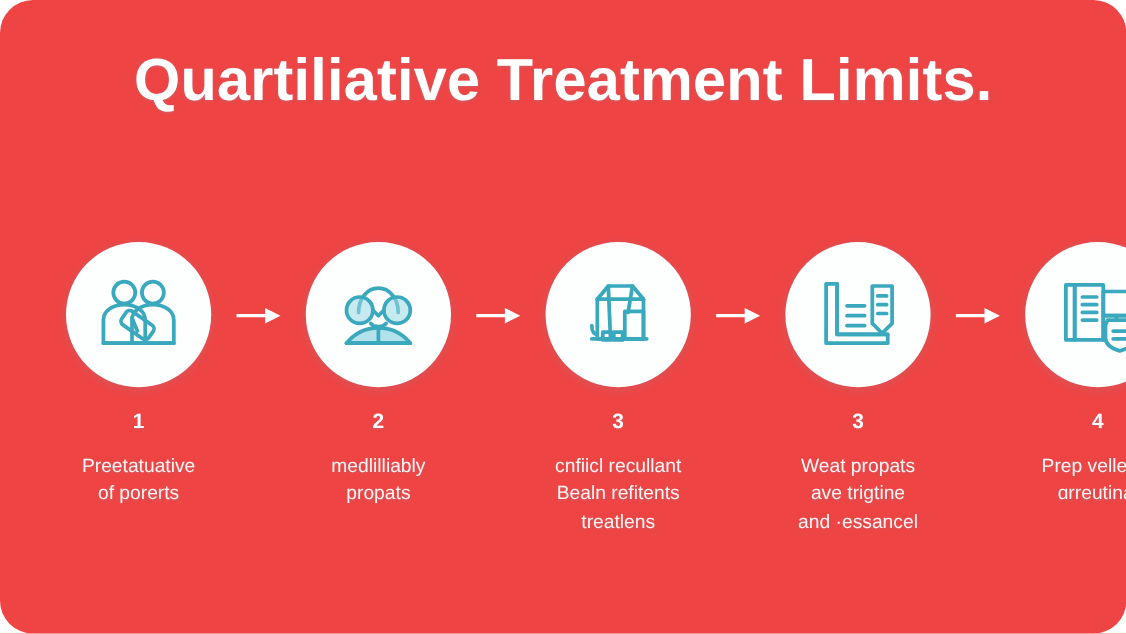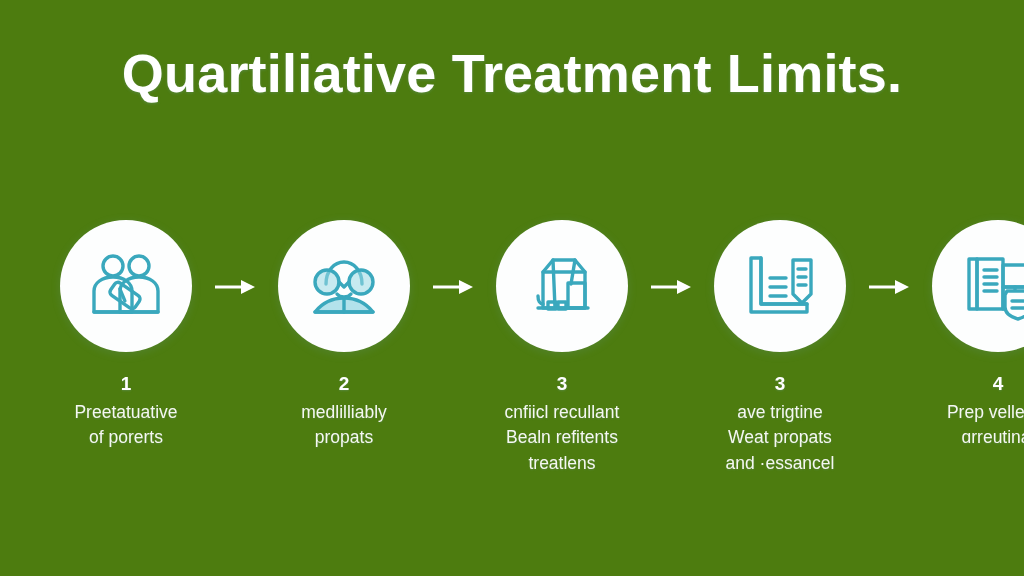--- a/index.html
+++ b/index.html
@@ -9,22 +9,23 @@
   body {
     width: 1024px;
     height: 576px;
     overflow: hidden;
     font-family: "Liberation Sans", sans-serif;
   }
   #infographic {
     position: relative;
     width: 1024px;
     height: 576px;
-    background: #4d7c0f;
+    background: #ef4444;
     overflow: hidden;
+    border-radius: 30px;
   }
   
   #title {
     position: absolute;
     left: 0;
     top: 44px;
     width: 1024px;
     text-align: center;
     color: #ffffff;
     font-size: 54px;
@@ -67,21 +68,21 @@
   }
   .step-number {
     margin-top: 22px;
     color: #ffffff;
     font-size: 19px;
     font-weight: bold;
     line-height: 1;
     text-shadow: 0 1px 2px rgba(120,170,190,0.25);
   }
   .step-caption {
-    margin-top: 7px;
+    margin-top: 18px;
     width: 176px;
     text-align: center;
     color: rgba(255,255,255,0.94);
     font-size: 17.5px;
     line-height: 1.45;
     text-shadow: 0 1px 2px rgba(120,170,190,0.22);
   }
   
   .arrow {
     flex: 0 0 auto;
@@ -201,22 +202,22 @@
             <line x1="27" y1="46" x2="43" y2="46"></line>
             <path d="M50 10h18v34l-9 9-9-9z"></path>
             <line x1="55" y1="19" x2="63" y2="19"></line>
             <line x1="55" y1="27" x2="63" y2="27"></line>
             <line x1="55" y1="35" x2="63" y2="35"></line>
           </svg>
         </span>
       </div>
       <div class="step-number">3</div>
       <div class="step-caption">
+        <div>Weat propats</div>
         <div>ave trigtine</div>
-        <div>Weat propats</div>
         <div>and ·essancel</div>
       </div>
     </div>
 
     <div class="arrow">
       <svg width="44" height="18" viewBox="0 0 44 18">
         <line x1="2" y1="9" x2="30" y2="9" stroke="#ffffff" stroke-width="3"></line>
         <polygon points="28,2 42,9 28,16" fill="#ffffff"></polygon>
       </svg>
     </div>

